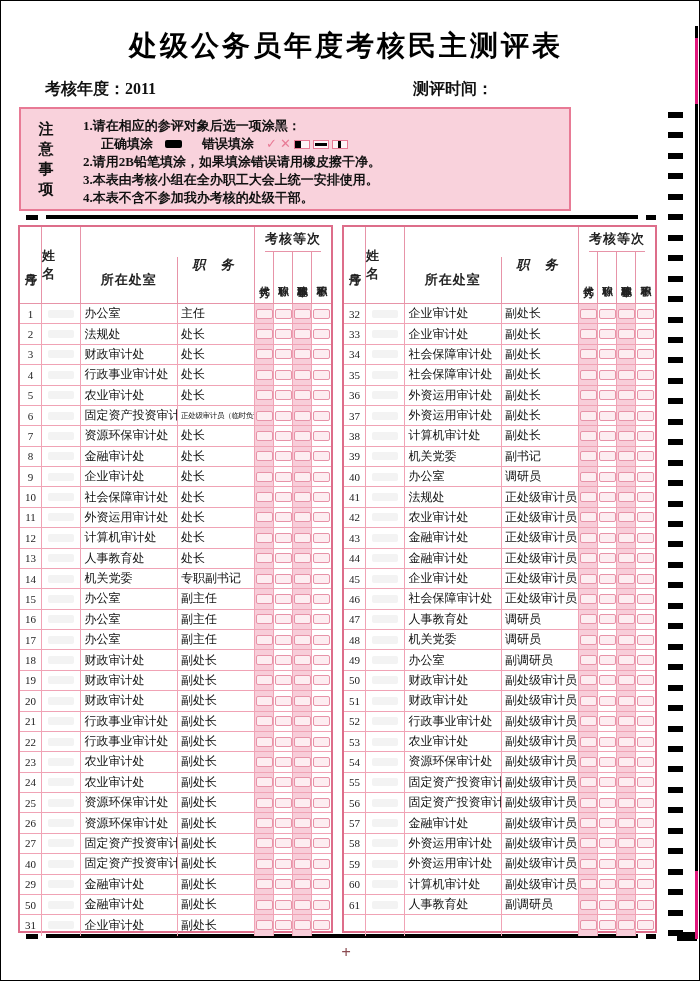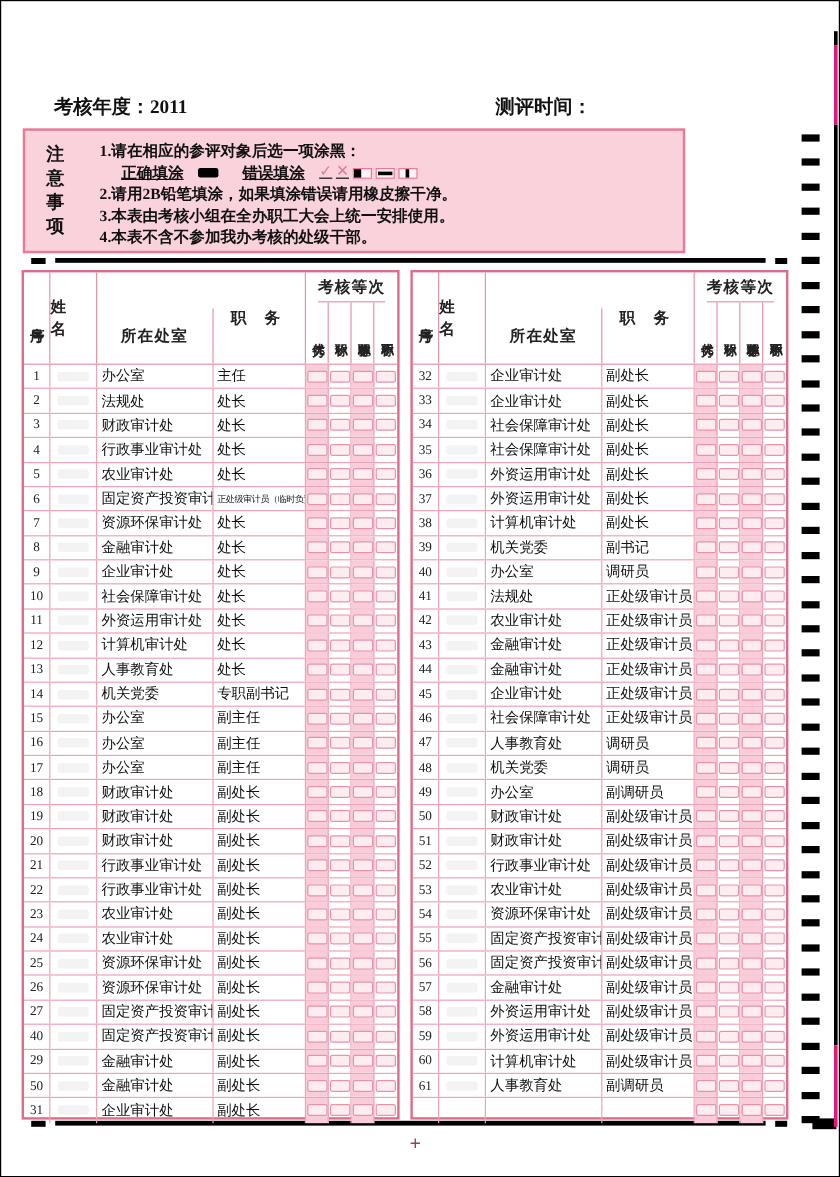--- a/index.html
+++ b/index.html
@@ -21,21 +21,21 @@
     position:absolute;left:18px;top:106px;width:552px;height:104px;
     background:#f9d2dc;border:2px solid #e87a95;box-sizing:border-box;
   }
   #notice-side{
     position:absolute;left:16px;top:10px;width:18px;
     font-size:15px;font-weight:bold;line-height:20px;text-align:center;
     word-break:break-all;
   }
   #notice-body{position:absolute;left:62px;top:8px;width:560px;font-size:13px;font-weight:600;line-height:18px;}
   .notice-line{white-space:nowrap;}
-  .fill-row{padding-left:18px;display:flex;align-items:center;gap:6px;text-decoration:underline;}
+  .fill-row{padding-left:18px;display:flex;align-items:center;gap:6px;}
   .fill-label{font-weight:600;}
   .mark-correct{display:inline-block;width:17px;height:8px;background:#000;border-radius:2px;margin:0 14px 0 6px;}
   .wrong-set{display:inline-flex;align-items:center;gap:3px;margin-left:6px;}
   .wrong-glyph{color:#e87a95;font-weight:bold;font-size:13px;line-height:10px;font-family:"DejaVu Sans",sans-serif;}
   .wrong-box{position:relative;display:inline-block;width:16px;height:9px;border:1px solid #e87a95;background:#fdf3f6;box-sizing:border-box;}
   .wrong-box .half{position:absolute;left:0;top:0;width:6px;height:100%;background:#000;}
   .wrong-box .dash{position:absolute;left:1px;top:2px;width:12px;height:3px;background:#000;}
   .wrong-box .vbar{position:absolute;left:5px;top:0;width:3px;height:100%;background:#000;}
   
   .blackbar{position:absolute;background:#000;}
@@ -50,21 +50,21 @@
   }
   #table-left{left:17px;}
   #table-right{left:341px;}
   .hdr{display:flex;height:76px;border-bottom:1px solid #e794a8;}
   .hcell{border-right:1px solid #e794a8;box-sizing:border-box;display:flex;align-items:center;justify-content:center;
          font-size:13px;font-weight:600;color:#222;}
   .hcell.vert{writing-mode:vertical-rl;text-orientation:upright;letter-spacing:2px;font-size:12px;}
   .h-no{width:22px;}
   .h-name{width:39px;letter-spacing:3px;}
   .h-dept{width:98px;letter-spacing:1px;margin-top:30px;}
-  .h-pos{width:78px;letter-spacing:6px;}
+  .h-pos{width:78px;letter-spacing:6px;font-style:italic;}
   .h-grades{width:76px;display:flex;flex-direction:column;border-right:none;}
   .h-grades-top{height:24px;border-bottom:1px solid #e794a8;display:flex;align-items:center;justify-content:center;
                 font-size:13px;font-weight:600;letter-spacing:1px;}
   .h-grades-cols{flex:1;display:flex;}
   .gh{width:19px;border-right:1px solid #e794a8;box-sizing:border-box;display:flex;align-items:center;justify-content:center;
       writing-mode:vertical-rl;text-orientation:upright;font-size:10.5px;font-weight:600;line-height:10px;padding:1px 0;}
   .gh:last-child{border-right:none;}
   .tbody-rows{position:relative;}
   .trow{display:flex;height:20.39px;border-bottom:1px solid #f0a3b5;box-sizing:border-box;}
   .trow:last-child{border-bottom:none;}
@@ -78,20 +78,21 @@
   .c-grade{width:19px;justify-content:center;}
   .c-grade:last-child{border-right:none;}
   .c-grade.striped{background:#f8cdd9;}
   .bubble{width:15px;height:8px;border:1px solid #e793a8;background:#fdedf1;border-radius:2px;}
 </style>
 </head>
 <body>
 
 <div id="page">
 
+  <div id="title">处级公务员年度考核民主测评表</div>
 
   <div class="meta-label" id="year-field">
     <span>考核年度：</span><span>2011</span>
   </div>
   <div class="meta-label" id="time-field">
     <span>测评时间：</span><span></span>
   </div>
 
   <div id="notice">
     <div id="notice-side">注意事项</div>

